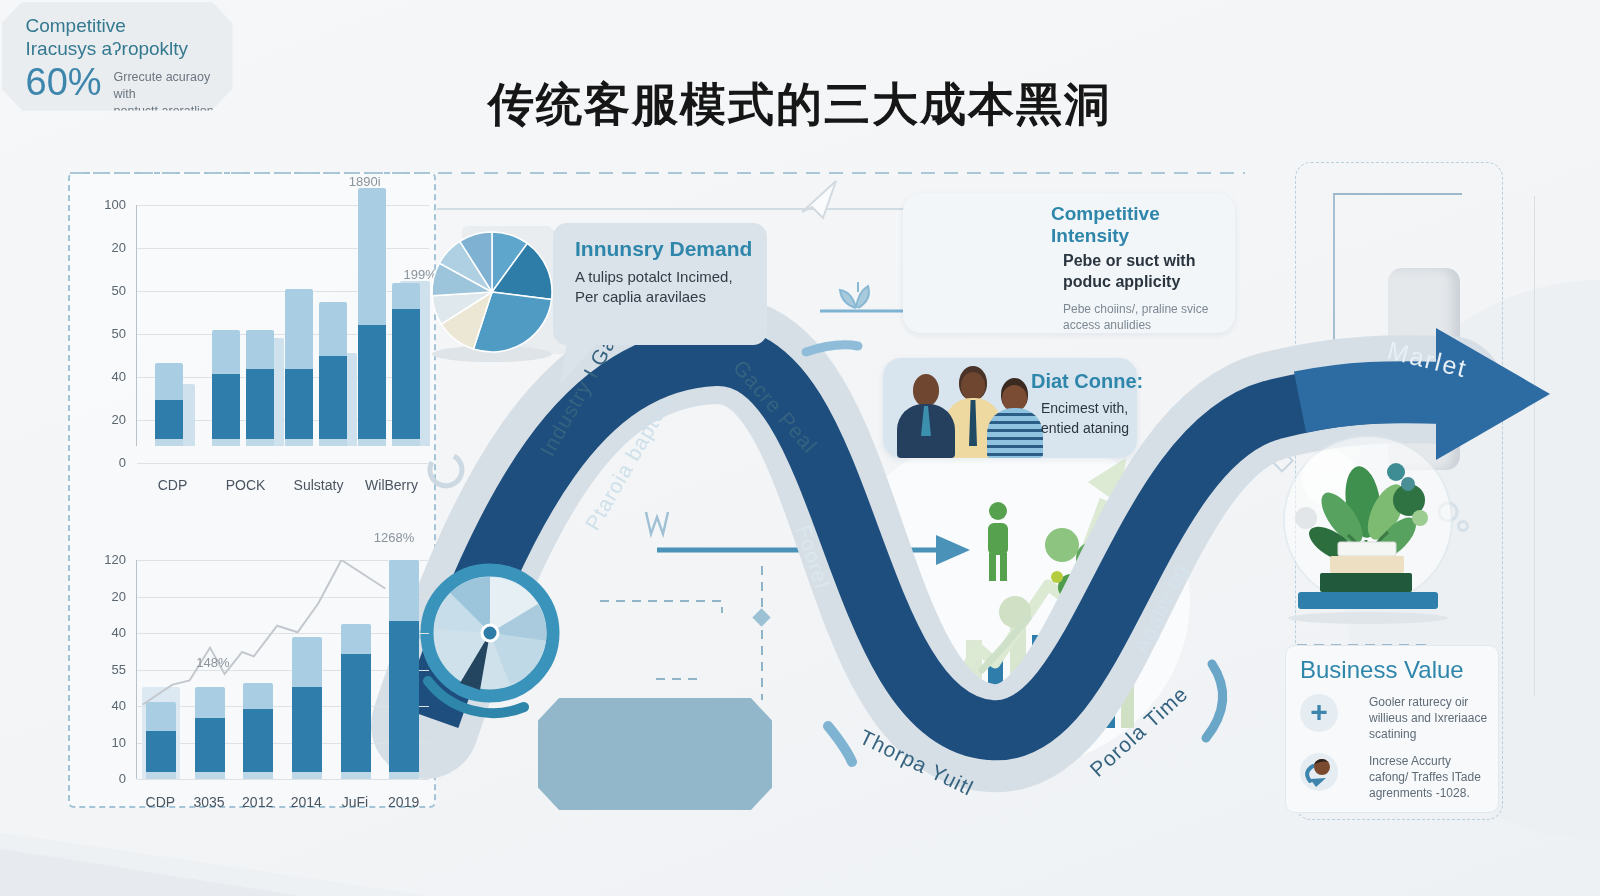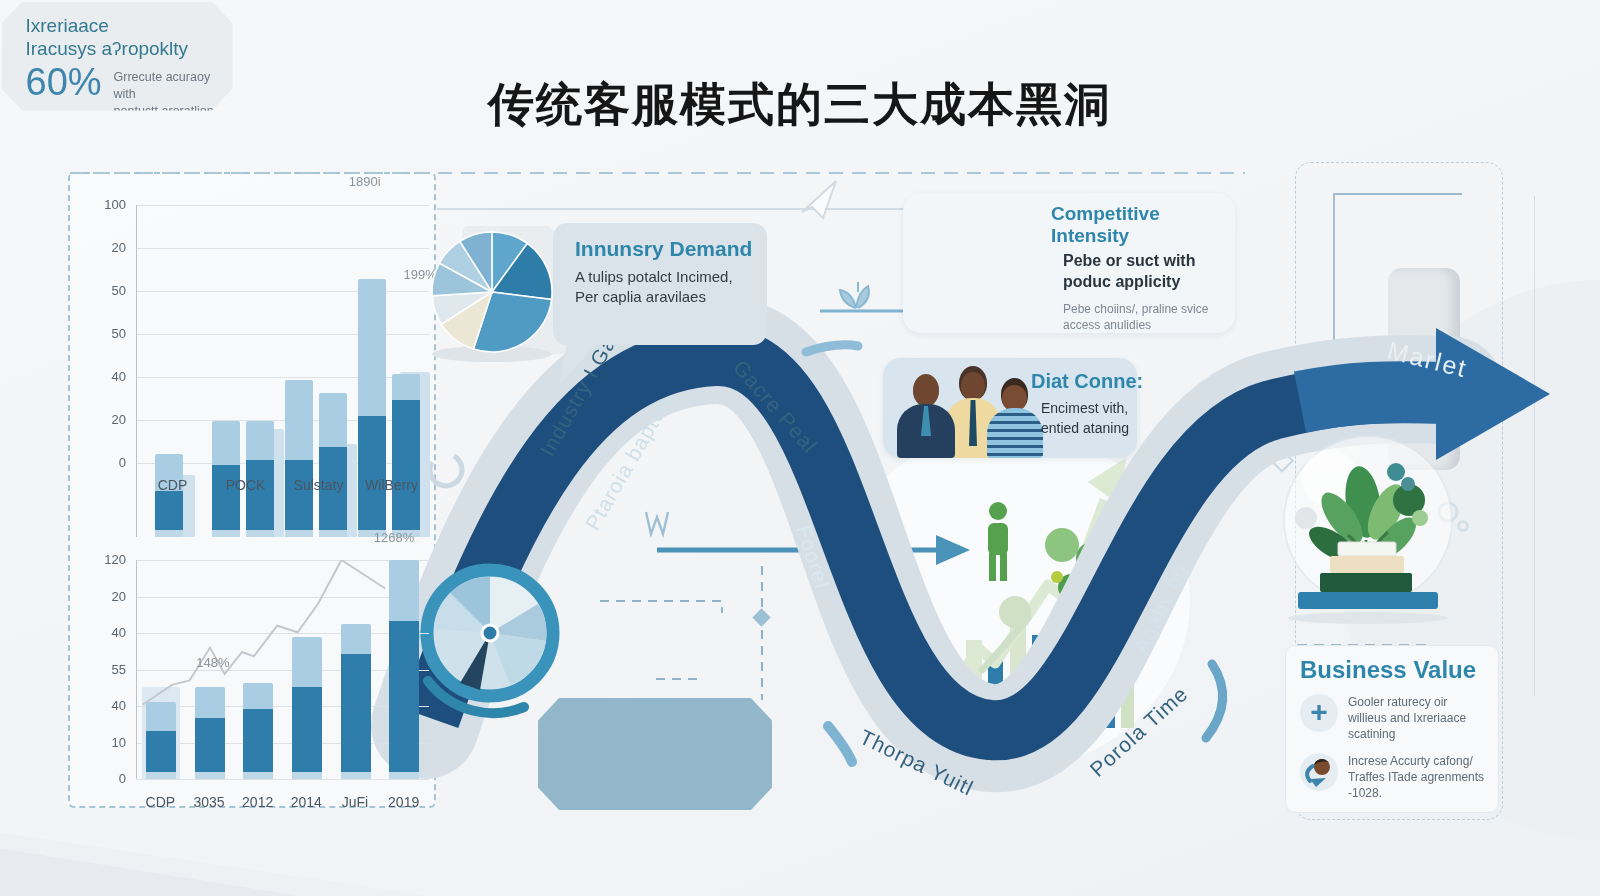--- a/index.html
+++ b/index.html
@@ -42,25 +42,25 @@
   .p-body{position:absolute;border-radius:26px 26px 4px 4px;}
   
   .right-panel{position:absolute;left:1295px;top:162px;width:206px;height:656px;border:1.6px dashed #b9cfdc;border-radius:16px;}
   .faint-vline{position:absolute;left:1534px;top:196px;height:500px;border-left:1px solid #d7dfe5;}
   .pillar{position:absolute;left:1388px;top:268px;width:72px;height:202px;background:#e4e8eb;border-radius:14px;box-shadow:inset -8px 0 10px rgba(160,170,180,.35);}
   .foched{position:absolute;left:1344px;top:200px;width:150px;}
   .foched .l{font-size:20px;color:#47809f;line-height:1.35;}
   .foched .big{font-size:30px;color:#3f7ca3;font-weight:600;margin-top:4px;}
   .foched .sm{font-size:14px;color:#8aa0ae;font-weight:400;}
   .bv-card{position:absolute;left:1285px;top:645px;width:214px;height:168px;background:#f7f9fb;border-radius:10px;border:1px solid #e2e9ee;padding:10px 10px 0 14px;box-sizing:border-box;}
-  .bv-title{font-size:24px;font-weight:bold;color:#2e86ab;margin-bottom:10px;}
+  .bv-title{font-size:24px;font-weight:normal;color:#2e86ab;margin-bottom:10px;}
   .bv-row{display:flex;gap:10px;margin-bottom:10px;}
   .bv-icon{width:38px;height:38px;border-radius:50%;background:#e6edf2;flex:none;display:flex;align-items:center;justify-content:center;}
   .bv-plus{font-size:30px;font-weight:bold;color:#3d85ad;line-height:1;margin-top:-3px;}
-  .bv-text{font-size:12px;color:#5f6b76;line-height:1.35;}
+  .bv-text{font-size:12px;color:#5f6b76;line-height:1.35;margin-left:21px;}
   
   .octo-b{position:absolute;left:538px;top:698px;width:234px;height:112px;background:#93b7ca;clip-path:polygon(9% 0,91% 0,100% 20%,100% 80%,91% 100%,9% 100%,0 80%,0 20%);}
   .octo{position:absolute;left:1.5px;top:1.5px;width:231px;height:109px;background:#e9edf0;clip-path:polygon(9% 0,91% 0,100% 20%,100% 80%,91% 100%,9% 100%,0 80%,0 20%);padding:12px 0 0 24px;box-sizing:border-box;}
   .octo-title{font-size:19px;color:#34798f;line-height:1.25;}
   .octo-row{display:flex;align-items:flex-start;gap:12px;margin-top:2px;}
   .octo-big{font-size:38px;color:#3f86ad;line-height:1;}
   .octo-small{font-size:12.5px;color:#6b7680;line-height:1.35;margin-top:6px;}
   svg text{font-family:"Liberation Sans",sans-serif;}
 </style>
 </head>
@@ -173,21 +173,21 @@
   <div class="chart" style="left:92px;top:195px;width:340px;height:300px;">
     <div id="yticksA" class="abs" style="left:0;top:10px;width:40px;height:258px;">
         <div class="ytick" style="top: -8px;">100</div>
         <div class="ytick" style="top: 35px;">20</div>
         <div class="ytick" style="top: 78px;">50</div>
         <div class="ytick" style="top: 121px;">50</div>
         <div class="ytick" style="top: 164px;">40</div>
         <div class="ytick" style="top: 207px;">20</div>
         <div class="ytick" style="top: 250px;">0</div>
       </div>
-    <div id="plotA" class="plot" style="left:44px;top:10px;width:292px;height:332px;">
+    <div id="plotA" class="plot" style="left:44px;top:10px;width:292px;height:241px;">
         <div class="gridline" style="top: 0px;"></div>
         <div class="gridline" style="top: 43px;"></div>
         <div class="gridline" style="top: 86px;"></div>
         <div class="gridline" style="top: 129px;"></div>
         <div class="gridline" style="top: 172px;"></div>
         <div class="gridline" style="top: 215px;"></div>
         <div class="gridline" style="top: 258px;"></div>
         <div class="bar-shadow" style="left: 28px; width: 30px; height: 61.92px;"></div>
         <div class="bar" style="left: 18px; width: 28px; height: 82.56px;">
           <div class="bar-dark" style="height: 39.44px;"></div>
@@ -396,21 +396,21 @@
           <path d="M 12 10 a 8 8 0 0 1 14 -3 q -8 -2 -14 3" fill="#2e241e"></path>
         </svg>
       </div>
       <div class="bv-text">Increse Accurty cafong/ Traffes ITade agrenments -1028.</div>
     </div>
   </div>
 
   <div class="octo-b"></div>
   <div class="octo">
     <div class="octo-title">
-      <span>Ixreriaace</span><br>
+      <span>Competitive</span><br>
       <span>Iracusys aʔropoklty</span>
     </div>
     <div class="octo-row">
       <div class="octo-big">60%</div>
       <div class="octo-small">
         <span>Grrecute acuraoy with</span><br>
         <span>pontuctt areratliones</span>
       </div>
     </div>
   </div>

